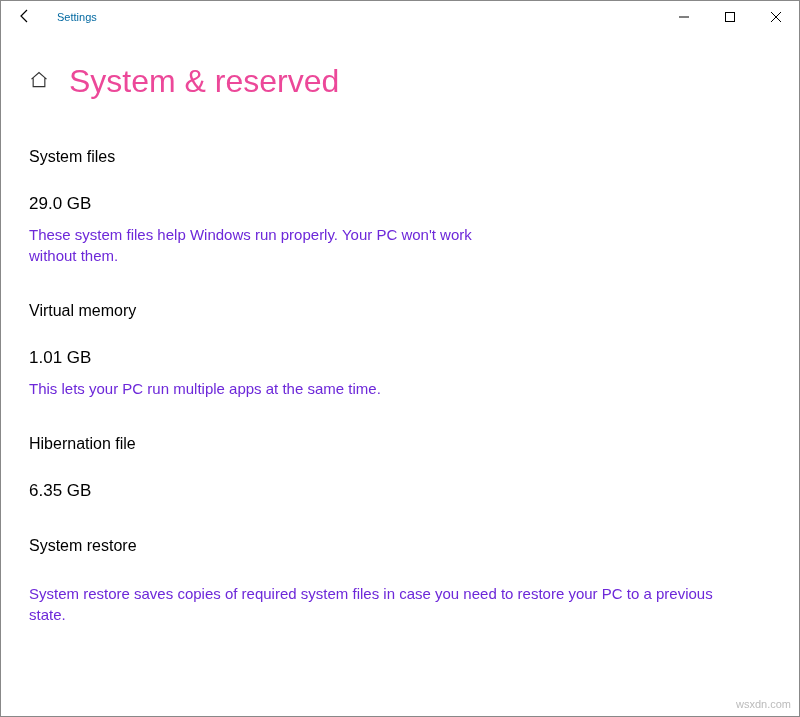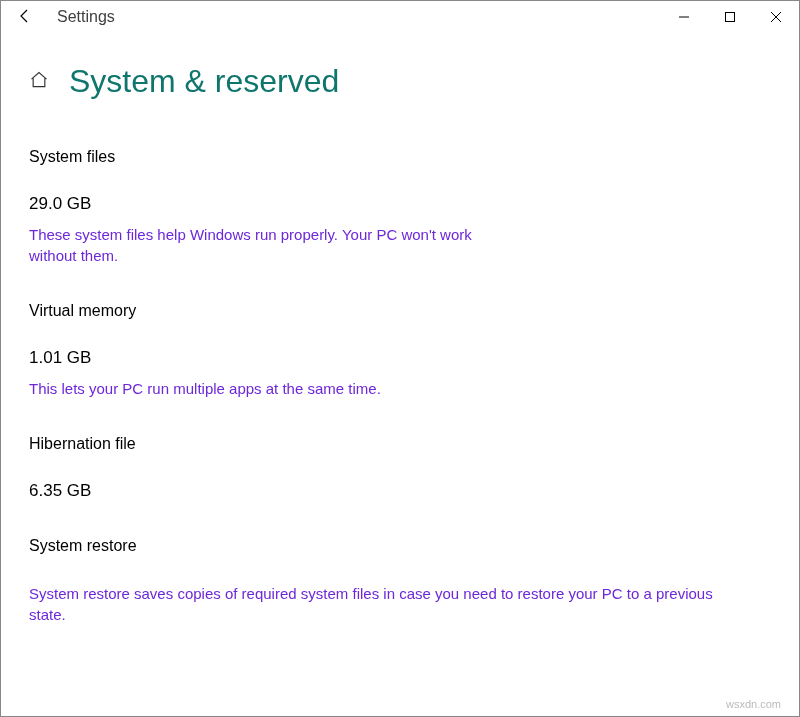--- a/index.html
+++ b/index.html
@@ -28,22 +28,22 @@
       align-items: center;
       gap: 16px;
     }
     .back-arrow {
       font-size: 18px;
       line-height: 1;
       padding: 4px 8px;
       cursor: pointer;
     }
     .app-title {
-      font-size: 16px;
-      color: #404040;
+      font-size: 11px;
+      color: #0369a1;
     }
     .window-controls {
       margin-left: auto;
       display: flex;
     }
     .win-btn {
       width: 46px;
       height: 32px;
       display: flex;
       align-items: center;
@@ -69,21 +69,21 @@
     .home-icon svg {
       width: 20px;
       height: 20px;
       stroke: #333;
       fill: none;
       stroke-width: 1.4;
     }
     .page-title {
       font-size: 32px;
       font-weight: 400;
-      color: #0f766e;
+      color: #ec4899;
       text-align: center;
     }
     .section {
       margin-bottom: 36px;
     }
     .section-heading {
       font-size: 16px;
       font-weight: 400;
       color: #000;
       margin-bottom: 28px;
@@ -99,21 +99,21 @@
       color: #6d28d9;
       line-height: 1.4;
       max-width: 700px;
     }
     .section-desc.narrow {
       max-width: 480px;
     }
     .watermark {
       position: absolute;
       bottom: 6px;
-      right: 18px;
+      right: 8px;
       font-size: 11px;
       color: #bbb;
     }
   </style>
 </head>
 <body>
 
 <div class="titlebar">
   <div class="titlebar-left">
     <div class="back-arrow">

